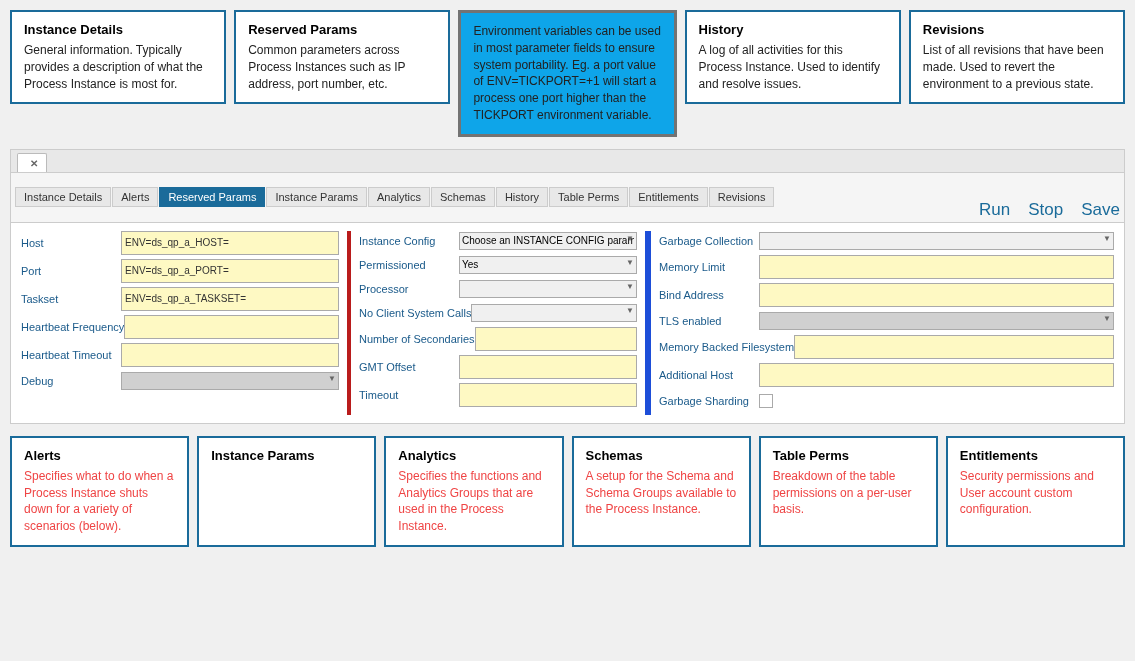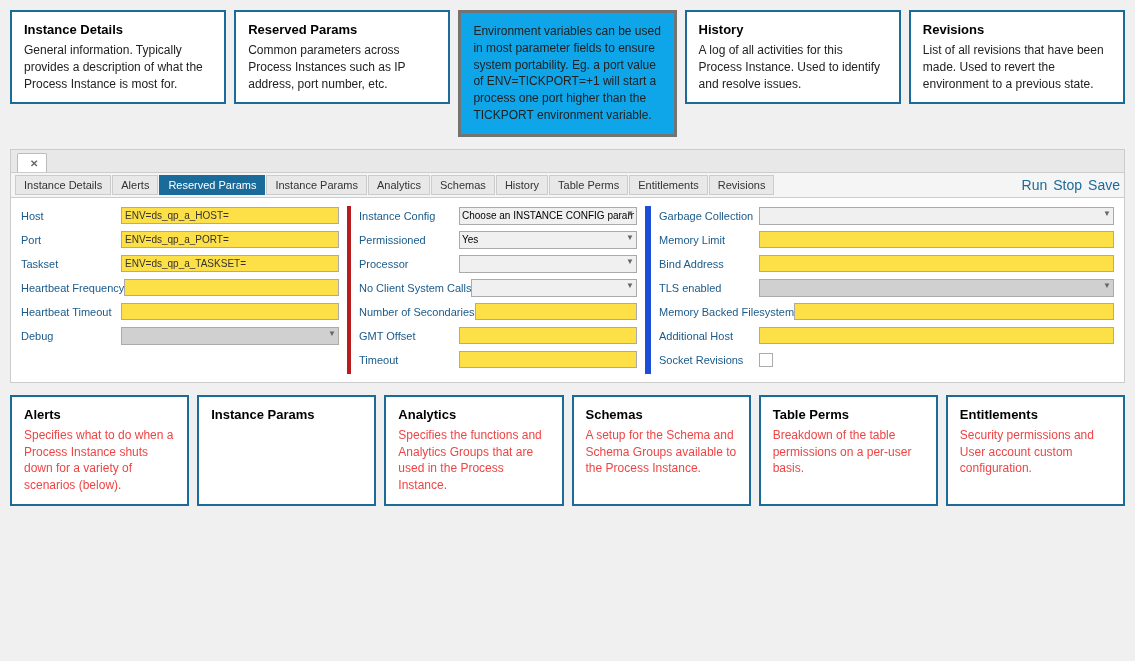--- a/index.html
+++ b/index.html
@@ -108,23 +108,24 @@
       color: white;
       border-color: #1a6b9a;
     }
 
     .nav-tab-spacer {
       flex: 1;
     }
 
     .run-stop-save {
       display: flex;
-      gap: 6px;
-      font-size: 14px;
+      gap: 18px;
+      font-size: 17px;
       color: #1a6b9a;
+      margin-top: 25px;
     }
 
     .run-stop-save span {
       cursor: pointer;
       color: #1a6b9a;
     }
 
     .panel-body {
       padding: 8px 10px;
       background: white;
@@ -140,23 +141,23 @@
     .field-label {
       font-size: 11px;
       color: #1a5a8a;
       font-weight: normal;
       min-width: 100px;
       flex-shrink: 0;
     }
 
     .field-input {
       flex: 1;
-      height: 17px;
+      height: 24px;
       border: 1px solid #aaa;
-      background: #fde047;
+      background: #fef9c3;
       font-size: 10px;
       padding: 0 3px;
       color: #333;
     }
 
     .select-wrapper {
       flex: 1;
       position: relative;
     }
 
@@ -363,21 +364,21 @@
           </div>
           <div class="field-row">
             <div class="field-label">Memory Backed Filesystem</div>
             <input type="text" class="field-input" style="">
           </div>
           <div class="field-row">
             <div class="field-label">Additional Host</div>
             <input type="text" class="field-input" style="">
           </div>
           <div class="field-row">
-            <div class="field-label">Socket Revisions</div>
+            <div class="field-label">Garbage Sharding</div>
             <div class="checkbox-field"></div>
           </div>
         </div>
     </div>
   </div>
 </div>
 
 <div class="bottom-cards-row">
 <div class="bottom-card">
       <div class="bottom-card-title">Alerts</div>

